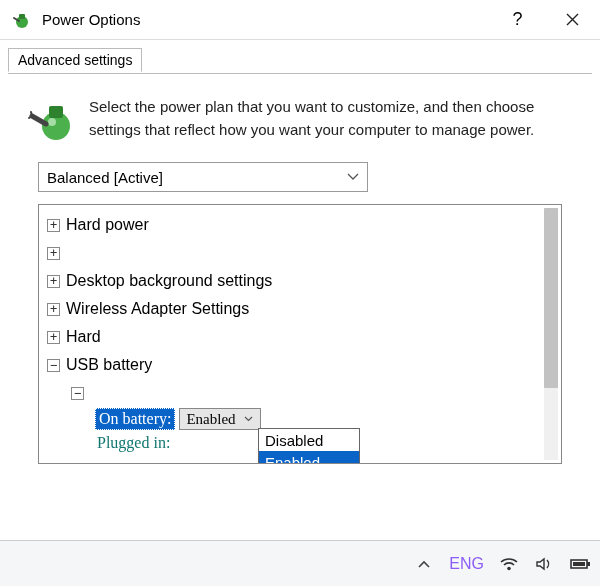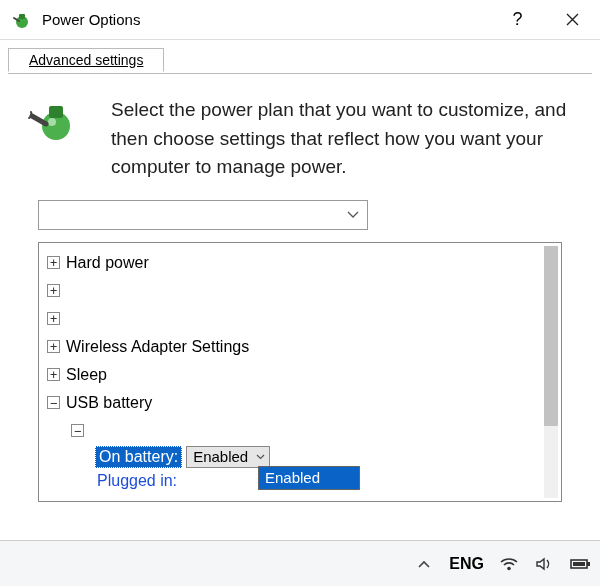--- a/index.html
+++ b/index.html
@@ -37,45 +37,44 @@
     .tabrow {
       height: 34px;
       padding-top: 8px;
       padding-left: 8px;
       background: #fff;
     }
     .tab {
       display:inline-block;
       border: 1px solid #bbb;
       border-bottom: 1px solid #fff;
-      padding: 3px 20px;
+      padding: 3px 9px;
       font-size: 14px;
       background: #fff;
       position: relative;
       z-index: 2;
-      text-decoration: underline;
     }
     .tabpane {
       border-top: 1px solid #bbb;
       margin: 0 8px;
       position: relative;
       top: -1px;
       z-index: 1;
     }
     .intro {
       display:flex;
       padding: 22px 20px 18px 20px;
       align-items: flex-start;
     }
     .plan-icon-lg {
       width: 48px; height: 48px; flex-shrink:0;
     }
     .intro-text {
-      margin-left: 35px;
-      font-size: 19px;
+      margin-left: 13px;
+      font-size: 15px;
       line-height: 1.5;
       color: #222;
       max-width: 460px;
     }
     .plan-select {
       margin: 0 30px 12px 30px;
       width: 330px;
       height: 30px;
       border: 1px solid #999;
       display:flex; align-items:center; padding: 0 8px;
@@ -109,27 +108,27 @@
     }
     .plusbox {
       width:13px; height:13px; border:1px solid #888; display:flex; align-items:center; justify-content:center;
       font-size:12px; line-height:1; margin-right:6px; color:#333; background:#fff;
       font-family: monospace;
     }
     .tree-label { }
     .tree-indent1 { padding-left: 28px; }
     .tree-indent2 { padding-left: 52px; }
     .val-row {
-      display:flex; align-items:center; height:24px;
+      display:flex; align-items:center; height:24px;font-family:Liberation Serif, serif;
     }
     .val-label-sel {
       background:#0a64c8; color:#fff; padding:1px 3px;
       border:1px dotted #fff;
     }
-    .val-label { color:#1d4ed8; padding:1px 2px;}
+    .val-label { color:#0f766e; padding:1px 2px;}
     .val-combo {
       border:1px solid #888; background:#e6e6e6; height:22px; display:flex; align-items:center;
       padding:0 4px 0 6px; margin-left:4px; font-size:15px; min-width:82px;
     }
     .val-combo .chev2 { margin-left:8px; font-size:10px; color:#555;}
     .dropdown-popup {
       position:absolute;
       left: 219px;
       top: 223px;
       width: 102px;
@@ -139,21 +138,21 @@
       font-size:15px;
     }
     .dropdown-popup .opt { height:22px; padding:0 6px; display:flex; align-items:center;}
     .dropdown-popup .opt.sel { background:#0a64c8; color:#fff; }
     .taskbar {
       position:absolute; left:0; right:0; bottom:0; height:46px;
       background:#f5f6f8; border-top:1px solid #ccc;
       display:flex; align-items:center; justify-content:flex-end;
       padding-right:8px; gap:14px;
     }
-    .taskbar .tray-text { font-size:16px; color:#000000;font-weight:bold;}
+    .taskbar .tray-text { font-size:16px; color:#8b5cf6;}
     .taskbar .tray-ic { width:22px; height:22px; display:flex; align-items:center; justify-content:center; }
     svg { display:block; }
   </style>
 </head>
 <body>
 
 <div class="titlebar">
   <span class="icon-wrap">
     <svg width="20" height="20" viewBox="0 0 20 20">
       <ellipse cx="10" cy="12" rx="6" ry="6" fill="#3fa63f"></ellipse>
@@ -183,48 +182,50 @@
         <ellipse cx="24" cy="26" rx="4" ry="4" fill="#a6dca6"></ellipse>
         <rect x="21" y="10" width="14" height="12" rx="2" fill="#2e822e"></rect>
         <path d="M4 20 L18 28" stroke="#444" stroke-width="5" stroke-linecap="round"></path>
         <path d="M3 16 L4 20 M1 22 L4 20" stroke="#444" stroke-width="2" stroke-linecap="round"></path>
       </svg>
     </span>
     <div class="intro-text">Select the power plan that you want to customize, and then choose settings that reflect how you want your computer to manage power.</div>
   </div>
 
   <div class="plan-select">
+    <span>Balanced [Active]</span>
     <span class="chev">
       <svg width="12" height="8" viewBox="0 0 12 8">
           <path d="M1 1 L6 6 L11 1" stroke="#555" stroke-width="1.3" fill="none"></path>
         </svg>
     </span>
   </div>
 
   <div class="tree-outer">
     <div class="scrollbar"></div>
     <div class="thumb"></div>
 
     <div class="tree-row">
       <span class="plusbox">+</span>
       <span class="tree-label">Hard power</span>
     </div>
     <div class="tree-row">
       <span class="plusbox">+</span>
     </div>
     <div class="tree-row">
       <span class="plusbox">+</span>
+      <span class="tree-label">Desktop background settings</span>
     </div>
     <div class="tree-row">
       <span class="plusbox">+</span>
       <span class="tree-label">Wireless Adapter Settings</span>
     </div>
     <div class="tree-row">
       <span class="plusbox">+</span>
-      <span class="tree-label">Sleep</span>
+      <span class="tree-label">Hard</span>
     </div>
 
     <div class="tree-row">
       <span class="plusbox">−</span>
       <span class="tree-label">USB battery</span>
     </div>
     <div class="tree-row tree-indent1">
       <span class="plusbox">−</span>
     </div>
     <div class="tree-row tree-indent2 val-row">
@@ -236,20 +237,21 @@
               <path d="M1 1 L4.5 4.5 L8 1" stroke="#555" stroke-width="1.2" fill="none"></path>
             </svg>
         </span>
       </span>
     </div>
     <div class="tree-row tree-indent2 val-row">
       <span class="val-label">Plugged in:</span>
     </div>
 
     <div class="dropdown-popup">
+      <div class="opt">Disabled</div>
       <div class="opt sel">Enabled</div>
     </div>
   </div>
 </div>
 
 <div class="taskbar">
   <span class="tray-ic">
     <svg width="14" height="10" viewBox="0 0 14 10">
         <path d="M2 8 L7 3 L12 8" stroke="#444" stroke-width="1.6" fill="none"></path>
       </svg>

